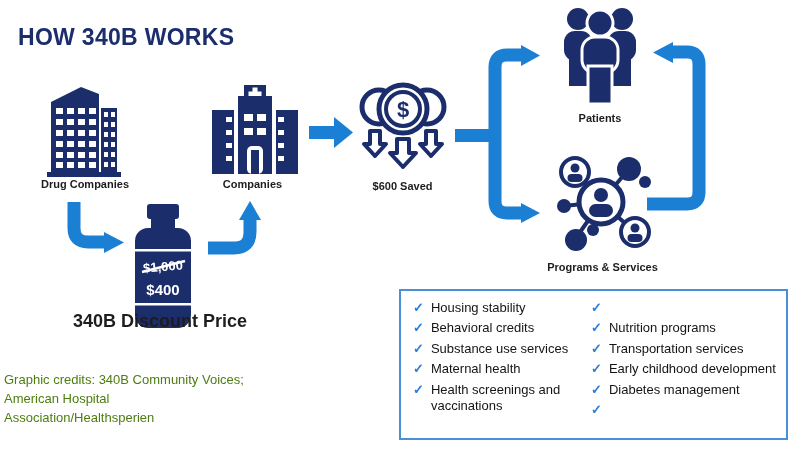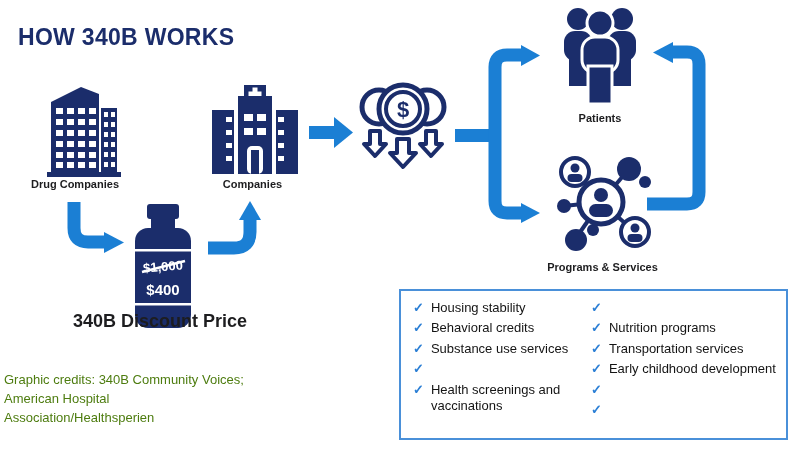--- a/index.html
+++ b/index.html
@@ -68,21 +68,21 @@
       <rect x="59" y="50" width="4" height="5"></rect>
         <rect x="66" y="50" width="4" height="5"></rect>
       <rect x="59" y="60" width="4" height="5"></rect>
         <rect x="66" y="60" width="4" height="5"></rect>
       <rect x="59" y="70" width="4" height="5"></rect>
         <rect x="66" y="70" width="4" height="5"></rect>
       <rect x="59" y="80" width="4" height="5"></rect>
         <rect x="66" y="80" width="4" height="5"></rect>
     </g>
   </svg>
-  <div class="node-label" style="left:0;top:178px;width:150px">Drug Companies</div>
+  <div class="node-label" style="left:10px;top:178px;width:150px">Drug Companies</div>
 
   <svg class="abs" style="left:62px;top:202px" width="68" height="56" viewBox="0 0 68 56">
     <path d="M12,0 L12,26 Q12,40 26,40 L43,40" stroke="#1b7fd4" stroke-width="13" fill="none"></path>
     <polygon points="42,30 42,51 62,40.5" fill="#1b7fd4"></polygon>
   </svg>
 
   <svg class="abs" style="left:134px;top:204px" width="58" height="126" viewBox="0 0 58 126">
     <g fill="#1b2d6b">
       <rect x="13" y="0" width="32" height="15" rx="3"></rect>
       <rect x="17" y="15" width="24" height="9"></rect>
@@ -135,20 +135,21 @@
   <svg class="abs" style="left:354px;top:77px" width="98" height="100" viewBox="0 0 98 100">
     <circle cx="25" cy="30" r="17" fill="#ffffff" stroke="#1b2d6b" stroke-width="5"></circle>
     <circle cx="73" cy="30" r="17" fill="#ffffff" stroke="#1b2d6b" stroke-width="5"></circle>
     <circle cx="49" cy="32" r="24" fill="#ffffff" stroke="#1b2d6b" stroke-width="5"></circle>
     <circle cx="49" cy="32" r="17" fill="none" stroke="#1b2d6b" stroke-width="4"></circle>
     <text x="49" y="40" text-anchor="middle" font-size="22" font-weight="bold" fill="#1b2d6b">$</text>
     <polygon points="16,54 26,54 26,67 32,67 21,79 10,67 16,67" fill="#ffffff" stroke="#1b2d6b" stroke-width="4" stroke-linejoin="round"></polygon>
     <polygon points="72,54 82,54 82,67 88,67 77,79 66,67 72,67" fill="#ffffff" stroke="#1b2d6b" stroke-width="4" stroke-linejoin="round"></polygon>
     <polygon points="43,62 55,62 55,76 62,76 49,90 36,76 43,76" fill="#ffffff" stroke="#1b2d6b" stroke-width="4" stroke-linejoin="round"></polygon>
   </svg>
+  <div class="node-label" style="left:340px;top:180px;width:125px">$600 Saved</div>
 
   <svg class="abs" style="left:455px;top:45px" width="88" height="178" viewBox="0 0 88 178">
     <rect x="0" y="84" width="40" height="13" fill="#1b7fd4"></rect>
     <path d="M66,10 L52,10 Q40,10 40,22 L40,156 Q40,168 52,168 L66,168" stroke="#1b7fd4" stroke-width="13" fill="none"></path>
     <polygon points="66,0 66,21 85,10.5" fill="#1b7fd4"></polygon>
     <polygon points="66,158 66,178 85,168" fill="#1b7fd4"></polygon>
   </svg>
 
   <svg class="abs" style="left:556px;top:6px" width="88" height="100" viewBox="0 0 88 100">
     <g fill="#1b2d6b">
@@ -206,20 +207,21 @@
       <div class="check-item">
         <span class="check">✓</span>
         <span>Behavioral credits</span>
       </div>
       <div class="check-item">
         <span class="check">✓</span>
         <span>Substance use services</span>
       </div>
       <div class="check-item">
         <span class="check">✓</span>
+        <span>Maternal health</span>
       </div>
       <div class="check-item">
         <span class="check">✓</span>
         <span>Health screenings and vaccinations</span>
       </div>
     </div>
     <div class="col-right">
       <div class="check-item">
         <span class="check">✓</span>
       </div>
@@ -230,20 +232,21 @@
       <div class="check-item">
         <span class="check">✓</span>
         <span>Transportation services</span>
       </div>
       <div class="check-item">
         <span class="check">✓</span>
         <span>Early childhood development</span>
       </div>
       <div class="check-item">
         <span class="check">✓</span>
+        <span>Diabetes management</span>
       </div>
       <div class="check-item">
         <span class="check">✓</span>
       </div>
     </div>
   </div>
 
   <div class="credits">Graphic credits: 340B Community Voices; American Hospital Association/Healthsperien</div>
 
 </div>

